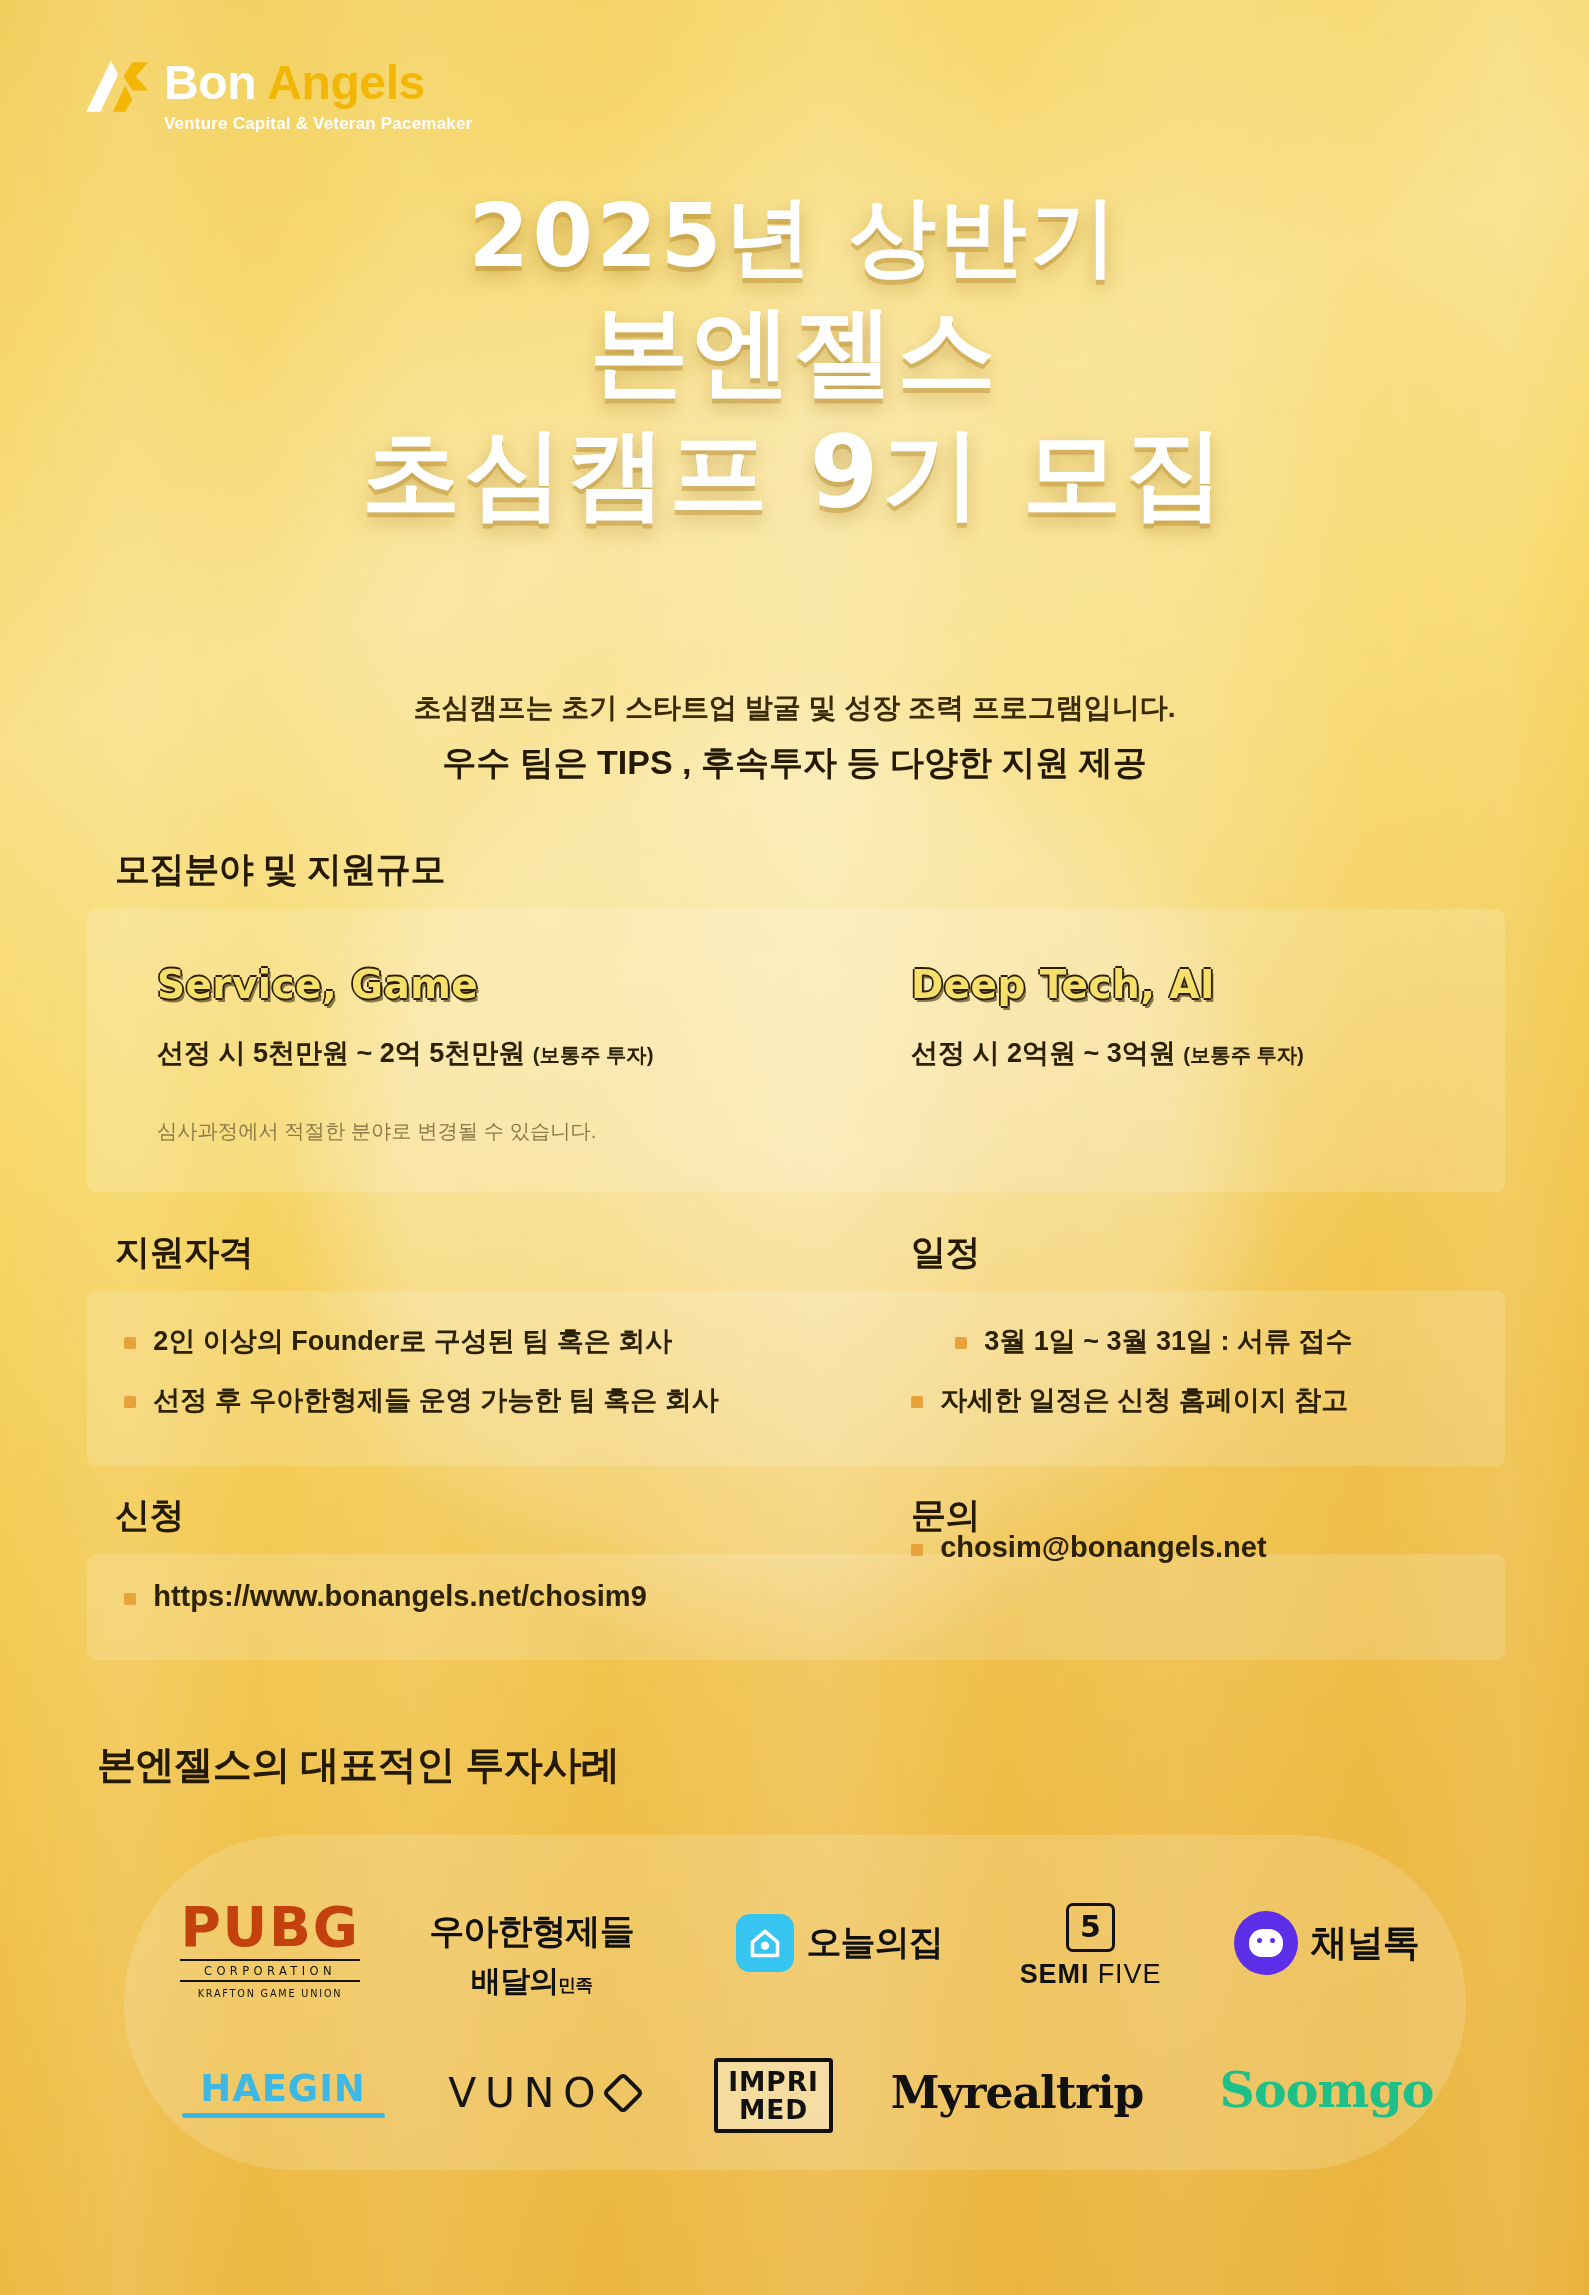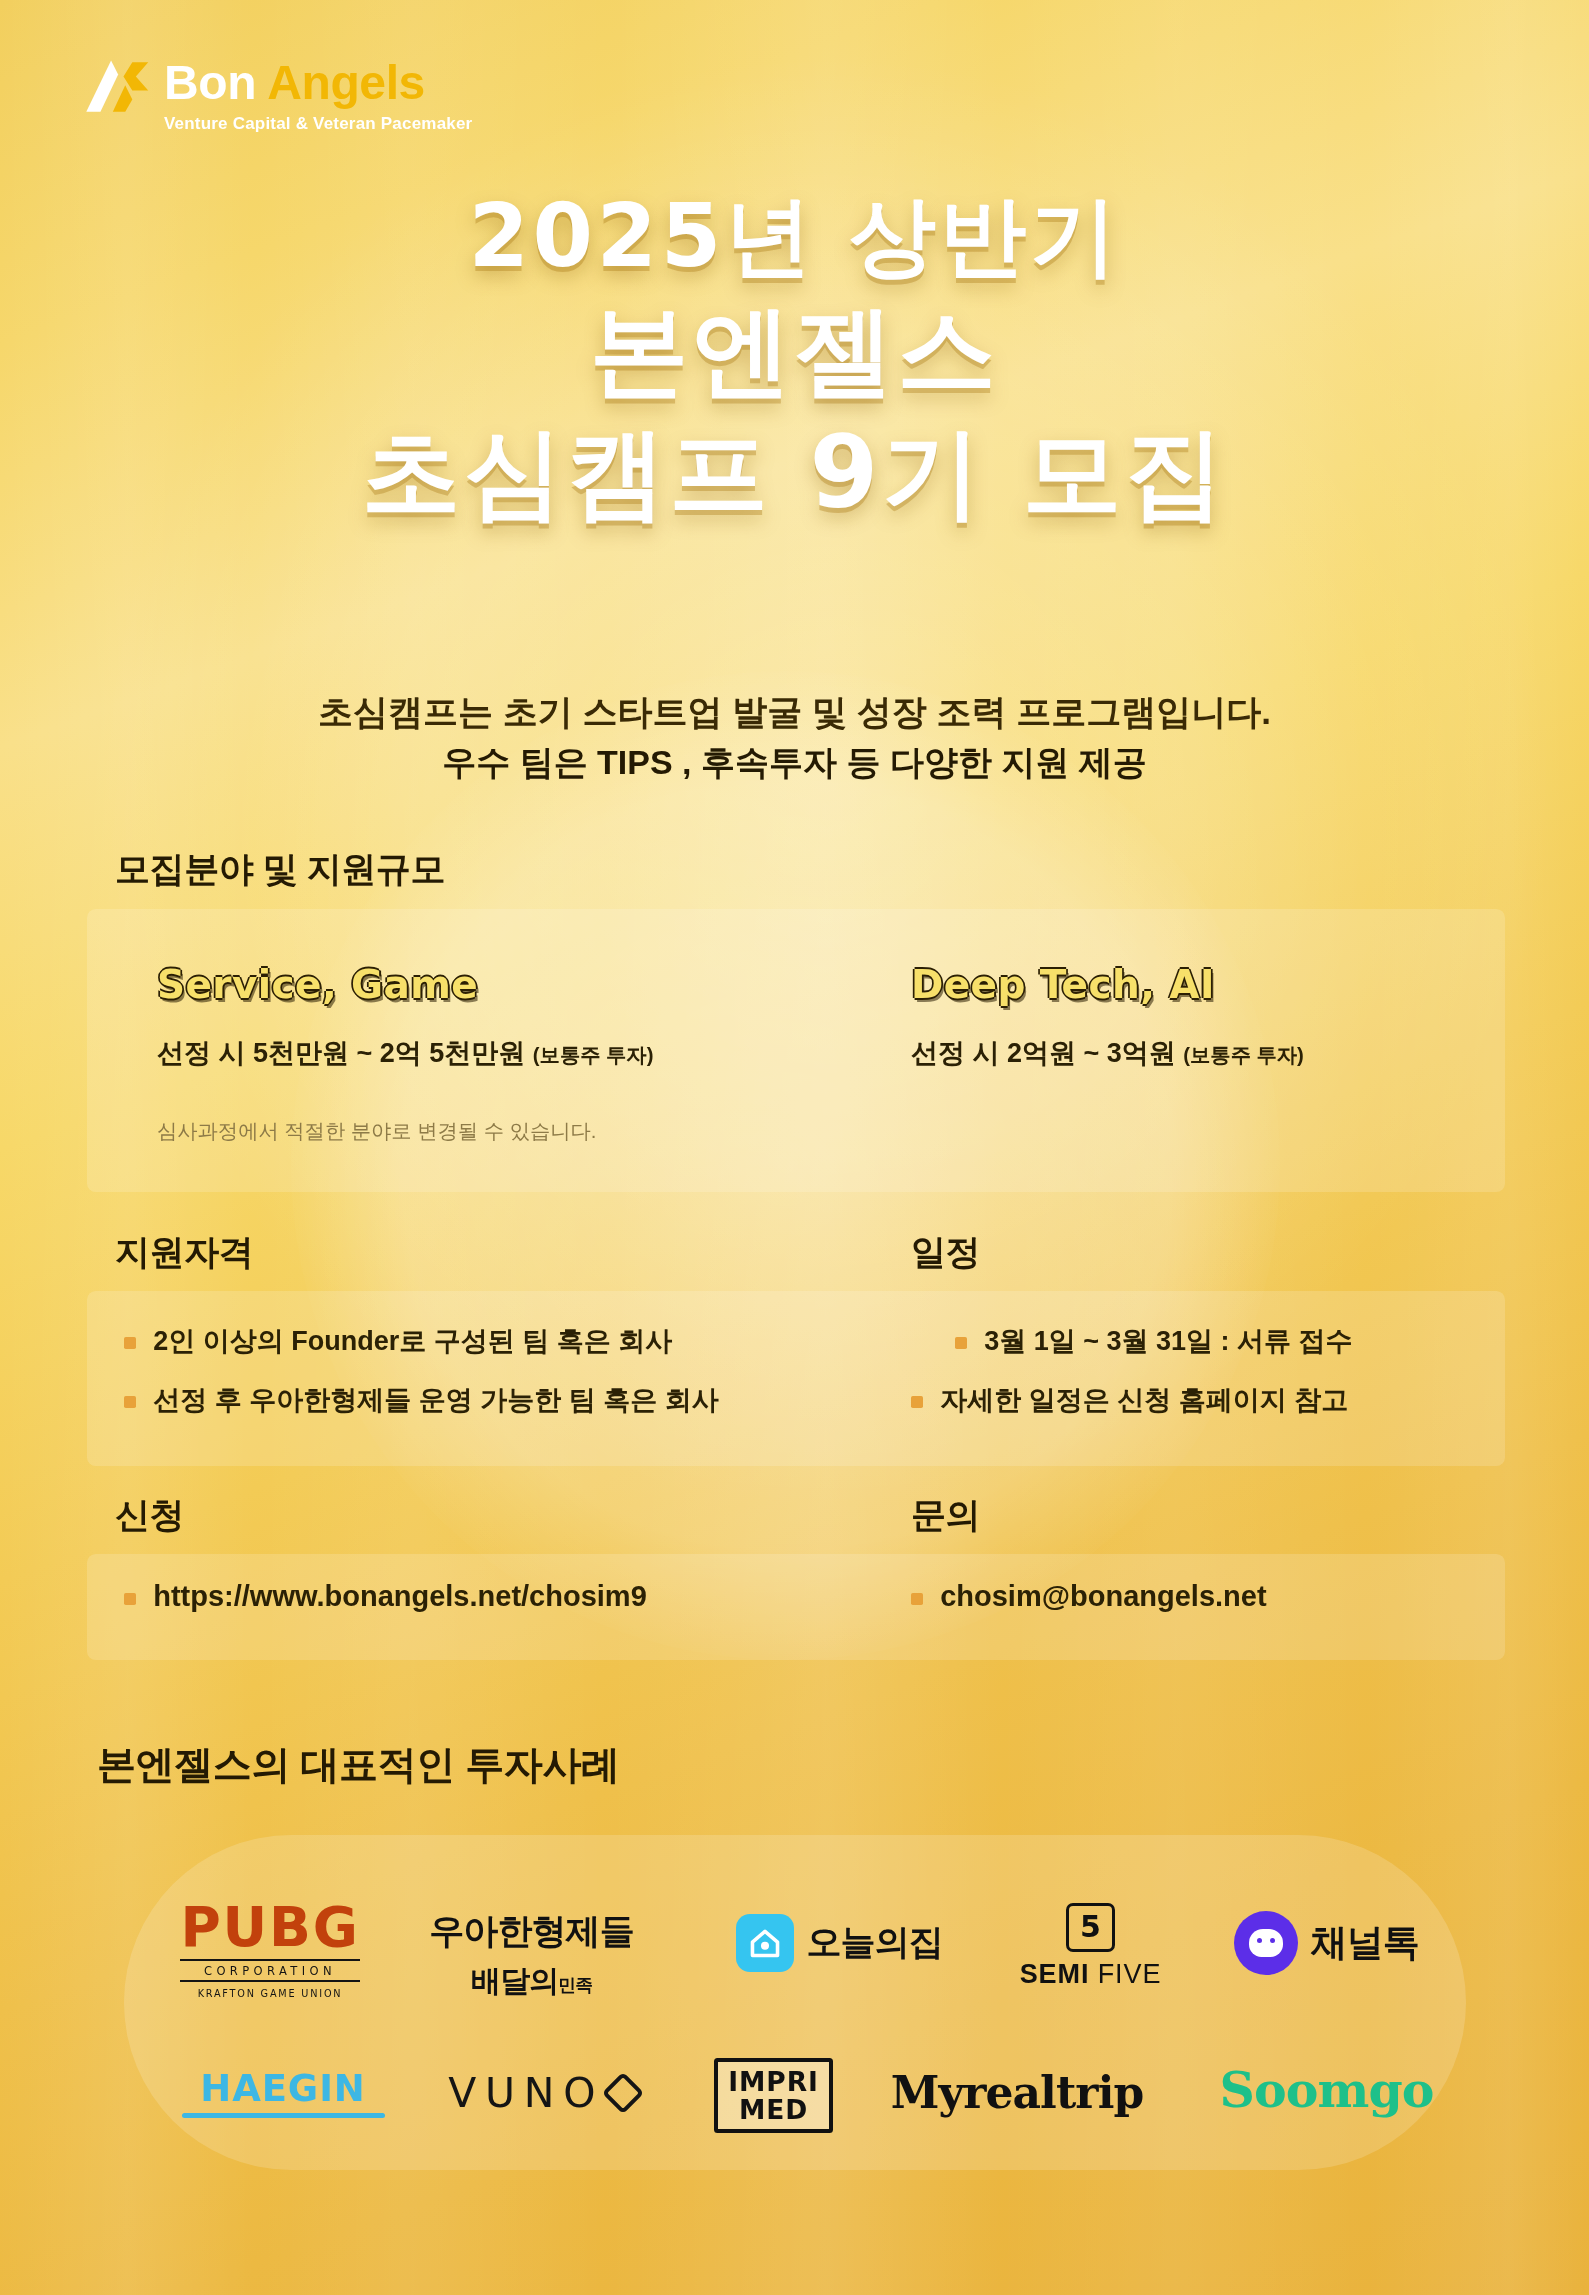--- a/index.html
+++ b/index.html
@@ -108,21 +108,21 @@
   .headline .l1 { font-size: 87px; }
   .headline .l2 { font-size: 99px; margin-top: 5.3px; }
   .headline .l3 { font-size: 99px; margin-top: 5.3px; }
 
   .sub1 {
     position: absolute;
     top: 689px;
     left: 0;
     width: 1589px;
     text-align: center;
-    font-size: 35px;
+    font-size: 28px;
     font-weight: bold;
     color: #3a2a05;
   }
   .sub2 {
     position: absolute;
     top: 740px;
     left: 0;
     width: 1589px;
     text-align: center;
     font-size: 34px;
@@ -469,21 +469,21 @@
 
   <div class="sec-head" style="left:115px; top:1492px;">신청</div>
   <div class="sec-head" style="left:911px; top:1492px;">문의</div>
 
   <div class="panel" style="left:87px; top:1554px; width:1418px; height:106px;"></div>
 
   <div class="bullet-row" style="left:124px; top:1580px;">
     <span class="dot"></span>
     <span class="link-text">https://www.bonangels.net/chosim9</span>
   </div>
-  <div class="bullet-row" style="left:911px; top:1580px;">
+  <div class="bullet-row" style="left:911px; top:1531px;">
     <span class="dot"></span>
     <span class="link-text">chosim@bonangels.net</span>
   </div>
 
   <div class="sec-head" style="left:97px; top:1738px; font-size:39px;">본엔젤스의 대표적인 투자사례</div>
 
   <div class="portfolio-pill"></div>
 
   <div class="logo-item" style="left:173px; top:1888px; width:194px; height:124px;">
     <div class="pubg">

